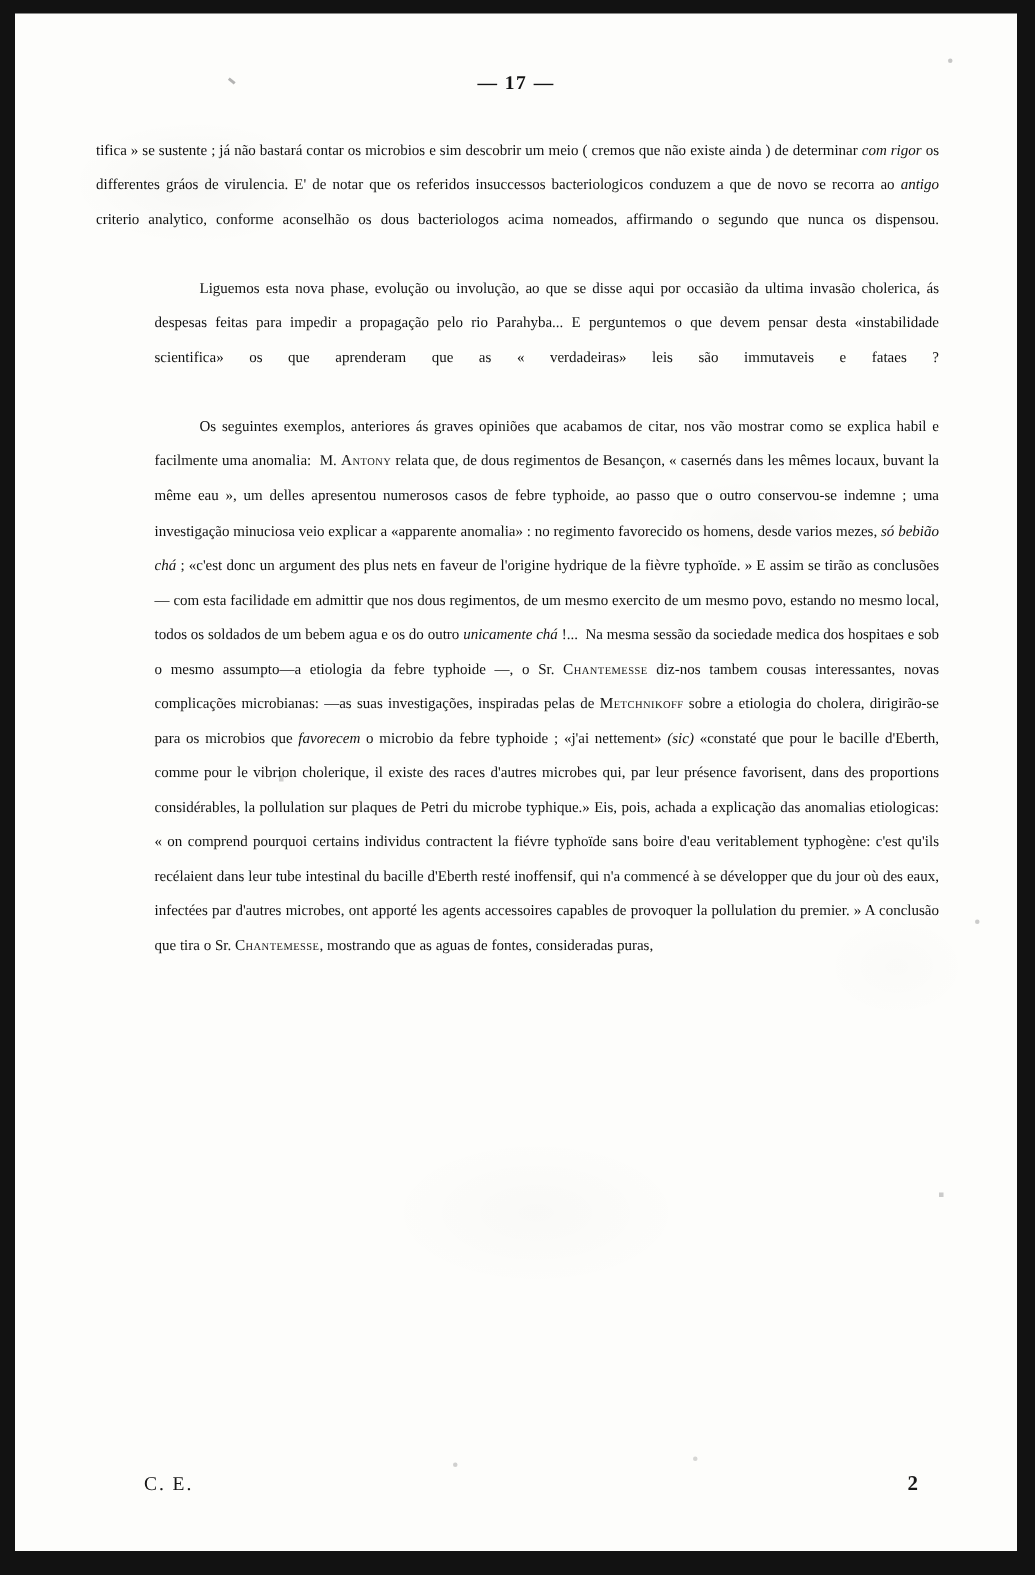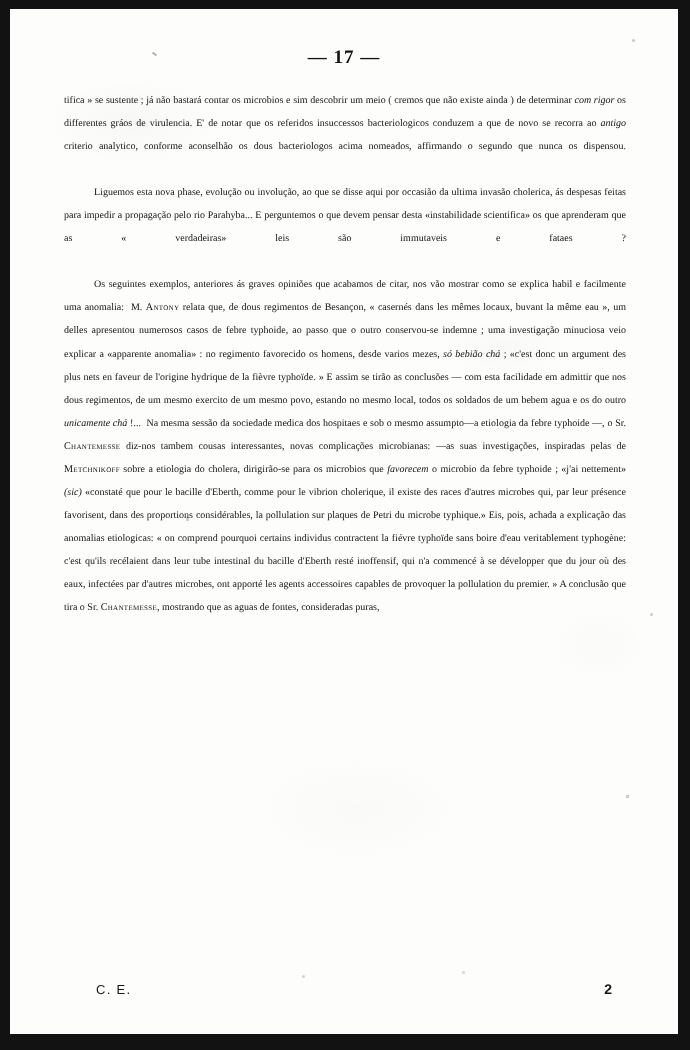--- a/index.html
+++ b/index.html
@@ -56,21 +56,21 @@
     height: 1025px;
   }
 
   
   .running-head {
     position: absolute;
     top: 38px;
     left: 0;
     width: 668px;
     text-align: center;
-    font-size: 19px;
+    font-size: 13px;
     font-weight: bold;
     letter-spacing: 1px;
     color: #131313;
     font-family: "Liberation Serif", "DejaVu Serif", serif;
   }
 
   
   .speck {
     position: absolute;
     background: #9a9a9a;
@@ -97,20 +97,21 @@
     text-justify: inter-word;
     font-family: "Liberation Serif", "DejaVu Serif", serif;
   }
 
   .text-block p {
     margin: 0;
     text-indent: 0;
   }
   .text-block p.indented {
     text-indent: 30px;
+    margin-left: 39px;
   }
 
   
   .text-block p::after {
     content: "";
     display: inline-block;
     width: 100%;
   }
   .text-block p.last-ragged::after {
     content: none;
@@ -128,21 +129,21 @@
   .page-footer {
     position: absolute;
     left: 54px;
     top: 972px;
     width: 562px;
     display: flex;
     justify-content: space-between;
     align-items: baseline;
     color: #171717;
     font-size: 13px;
-    font-family: Liberation Sans, sans-serif;
+    font-family: Liberation Serif, serif;
   }
   .footer-sig {
     padding-left: 32px;
     letter-spacing: 1.3px;
     font-variant: small-caps;
   }
   .footer-num {
     padding-right: 14px;
     font-weight: bold;
     font-size: 14px;

